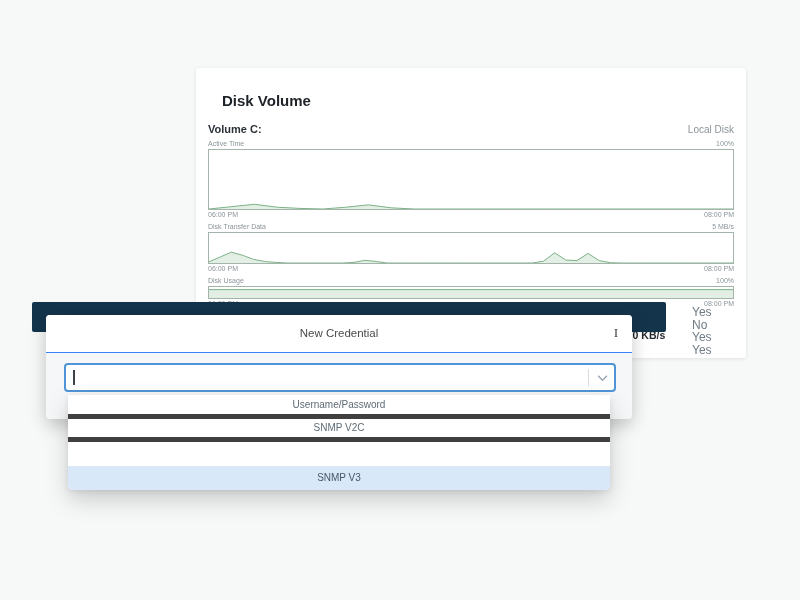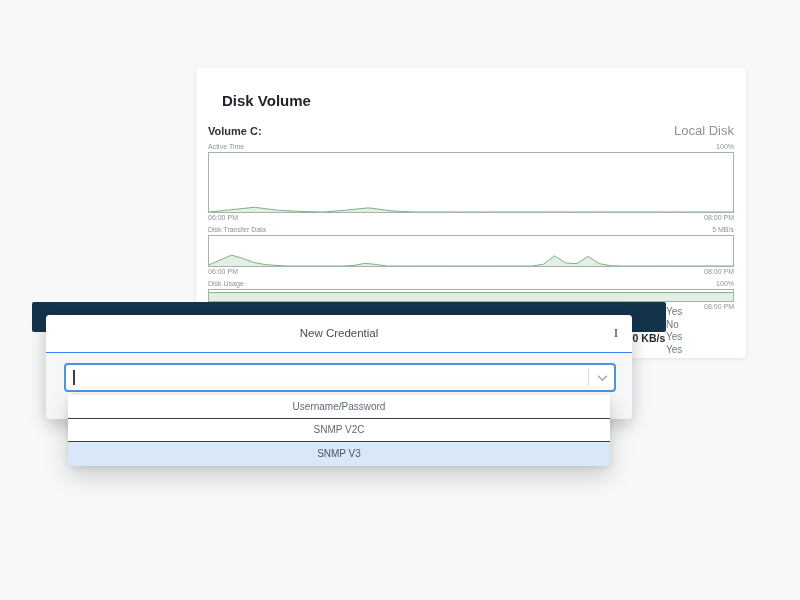--- a/index.html
+++ b/index.html
@@ -12,35 +12,35 @@
   
   .disk-panel{
     position:absolute;left:196px;top:68px;width:550px;height:290px;
     background:#ffffff;border-radius:3px;
     box-shadow:0 1px 4px rgba(0,0,0,0.09), 0 0 1px rgba(0,0,0,0.06);
     padding:0 12px;box-sizing:border-box;
   }
   .dp-title{font-size:15px;font-weight:700;color:#1e2329;margin:14px;padding-top:10px;}
   .dp-volrow{display:flex;justify-content:space-between;align-items:baseline;margin-top:11px;}
   .dp-volname{font-size:11px;font-weight:700;color:#2b3137;}
-  .dp-voltype{font-size:13px;color:#8b9499;}
+  .dp-voltype{font-size:10px;color:#8b9499;}
   .chart-head{display:flex;justify-content:space-between;font-size:7px;color:#8b9499;margin-top:5px;}
   .chart-box{border:1px solid #a3b5ab;background:#fff;margin-top:2px;}
   .chart-box svg{display:block;width:100%;height:100%;}
   .cb1{height:59px;}
   .cb2{height:30px;}
   .cb3{height:11px;}
   .chart-fill{fill:#e3efe5;stroke:none;}
   .chart-line{fill:none;stroke:#7bb287;stroke-width:1;vector-effect:non-scaling-stroke;}
   .chart-foot{display:flex;justify-content:space-between;font-size:7px;color:#8b9499;margin-top:1px;}
   .stats-row{display:grid;grid-template-columns:99px 166px 135px 1fr;margin-top:9px;}
   .stat .s-label{font-size:8.5px;color:#97a0a6;}
   .stat .s-value{font-size:10.5px;font-weight:700;color:#23282e;margin-top:3px;}
   .stat.accent{border-left:3px solid #27a744;padding-left:7px;}
-  .side-values{position:absolute;left:470px;top:238px;font-size:10px;color:#6e7a85;}
+  .side-values{position:absolute;left:496px;top:238px;font-size:12px;color:#6e7a85;}
   .side-values span{display:block;line-height:12.5px;}
   
   .navy-bar{
     position:absolute;left:32px;top:302px;width:634px;height:30px;
     background:#14344c;border-radius:2px;z-index:2;
   }
   
   .modal{
     position:absolute;left:46px;top:315px;width:586px;height:104px;
     background:#f6f7f8;border-radius:4px;z-index:3;
@@ -66,25 +66,25 @@
   .chev{position:absolute;right:6px;top:50%;transform:translateY(-50%);display:flex;}
   
   .dropdown{
     position:absolute;left:68px;top:395px;width:542px;z-index:4;
     background:#fff;border-radius:0 0 5px 5px;
     box-shadow:0 10px 24px rgba(0,0,0,0.18), 0 2px 6px rgba(0,0,0,0.08);
     overflow:hidden;
   }
   .dd-item{
     height:23.5px;display:flex;align-items:center;justify-content:center;
-    font-size:10px;color:#5f6b76;border-bottom:1px solid #404040;cursor:pointer;
+    font-size:10px;color:#5f6b76;border-bottom:5px solid #404040;cursor:pointer;
     box-sizing:border-box;
   }
   .dd-item:last-child{border-bottom:none;}
-  .dd-item.selected{background:#d8e8f8;color:#49576a;}
+  .dd-item.selected{background:#d8e8f8;color:#49576a;margin-top:24px;}
 </style>
 </head>
 <body>
 
 <div class="disk-panel">
   <div class="dp-title">Disk Volume</div>
 
   <div class="dp-volrow">
     <span class="dp-volname">Volume C:</span>
     <span class="dp-voltype">Local Disk</span>

